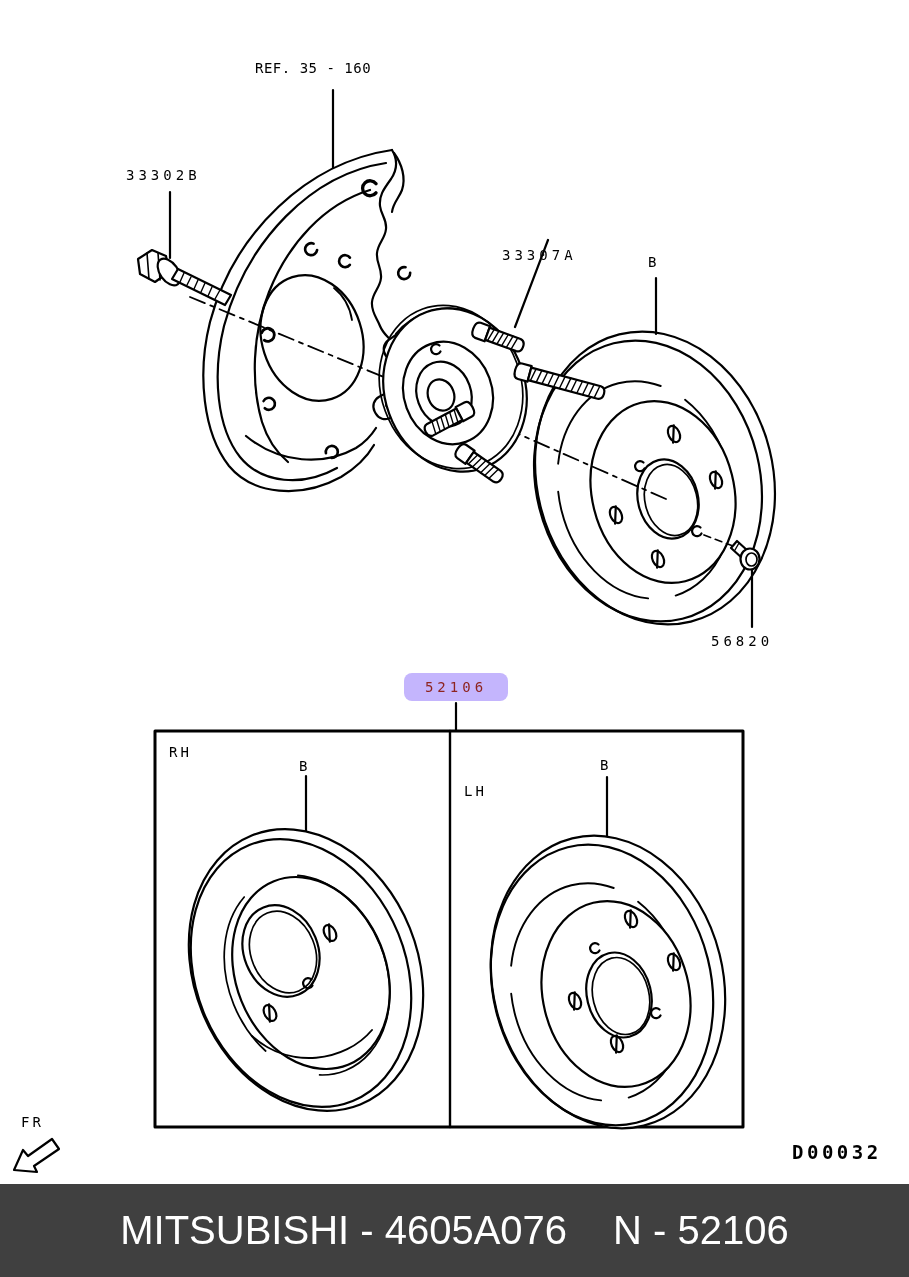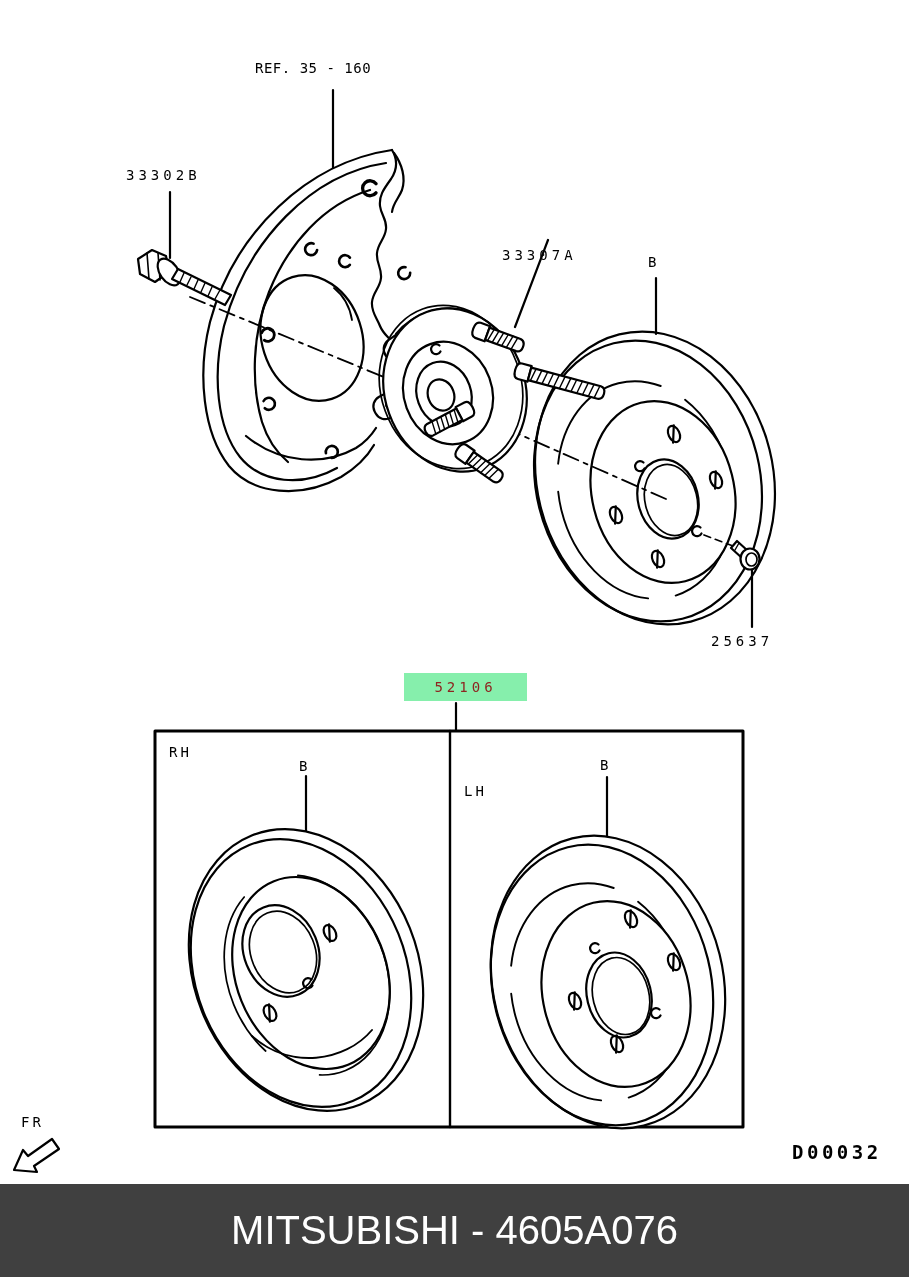--- a/index.html
+++ b/index.html
@@ -5,22 +5,22 @@
   html,body{margin:0;padding:0;background:#fff;}
   body{width:909px;height:1277px;position:relative;overflow:hidden;
        font-family:"DejaVu Sans Mono",monospace;color:#000;}
   .stage{position:absolute;left:0;top:0;width:909px;height:1277px;}
   svg{position:absolute;left:0;top:0;}
   svg *{vector-effect:none;}
   .plabel{position:absolute;font-size:14px;letter-spacing:4px;line-height:22px;
           white-space:nowrap;font-family:"DejaVu Sans Mono",monospace;}
   .reflabel{letter-spacing:0.5px;}
   .corner{letter-spacing:3px;}
-  .highlight{background:#86efac;color:#8e2420;width:123px;height:28px;
-             line-height:28px;text-align:center;letter-spacing:4px;}
+  .highlight{background:#c4b5fd;color:#8e2420;width:104px;height:28px;
+             line-height:28px;text-align:center;letter-spacing:4px;border-radius:8px;}
   .smallcode{font-size:19px;font-weight:bold;letter-spacing:3.5px;}
   .footer{position:absolute;left:0;top:1184px;width:909px;height:93px;
           background:#404040;display:flex;align-items:center;justify-content:center;
           gap:46px;}
   .footer span{color:#fff;font-family:"Liberation Sans",sans-serif;
                font-size:40px;letter-spacing:0;}
 </style>
 </head>
 <body>
 
@@ -166,33 +166,34 @@
 </svg>
 
 <div class="plabel reflabel" style="left:255px;top:57px;">REF. 35 - 160</div>
 
 <div class="plabel" style="left:126px;top:164px;">33302B</div>
 
 <div class="plabel" style="left:502px;top:216px;margin-top:28px;">33307A</div>
 
 <div class="plabel" style="left:648px;top:251px;">B</div>
 
-<div class="plabel" style="left:711px;top:630px;">25637</div>
+<div class="plabel" style="left:711px;top:630px;">56820</div>
 
 <div class="plabel highlight" style="position:absolute;left:404px;top:673px;">52106</div>
 
 <div class="plabel corner" style="left:169px;top:741px;">RH</div>
 
 <div class="plabel corner" style="left:464px;top:740px;margin-top:40px;">LH</div>
 
 <div class="plabel" style="left:299px;top:755px;">B</div>
 
 <div class="plabel" style="left:600px;top:754px;">B</div>
 
 <div class="plabel corner" style="left:21px;top:1111px;">FR</div>
 
 <div class="plabel smallcode" style="left:792px;top:1141px;">D00032</div>
 
 <div class="footer">
   <span>MITSUBISHI - 4605A076</span>
+  <span>N - 52106</span>
 </div>
 
 </div>
 
 </body></html>

